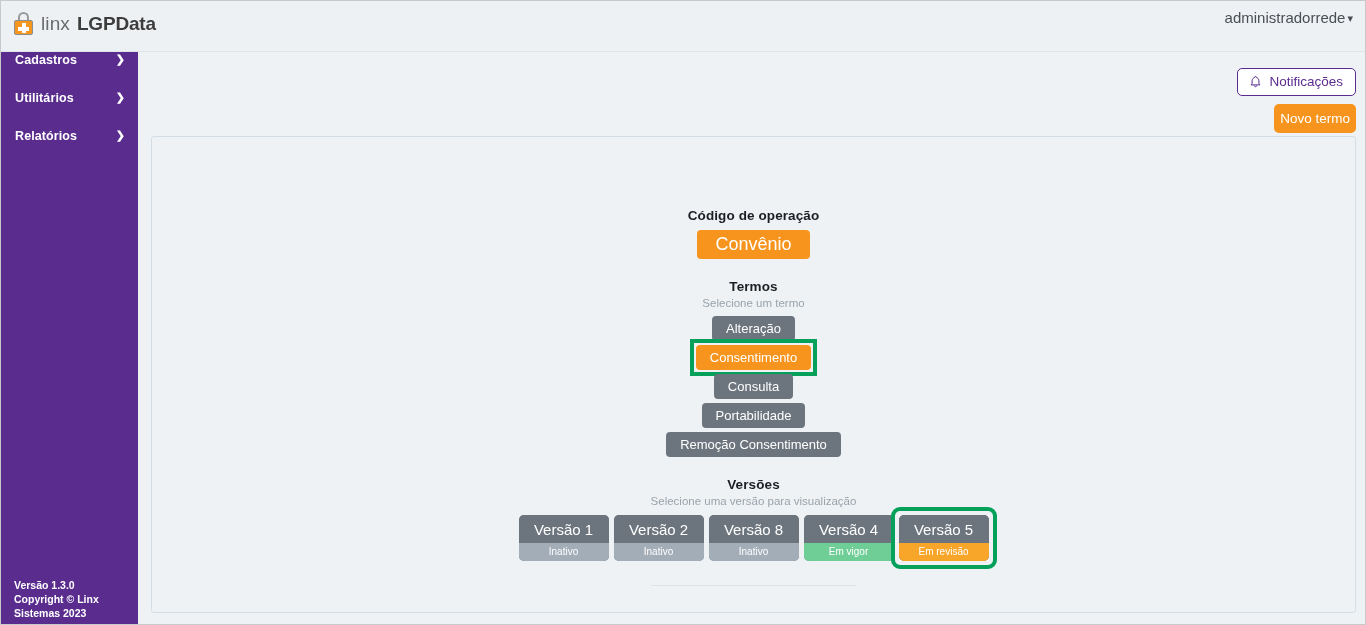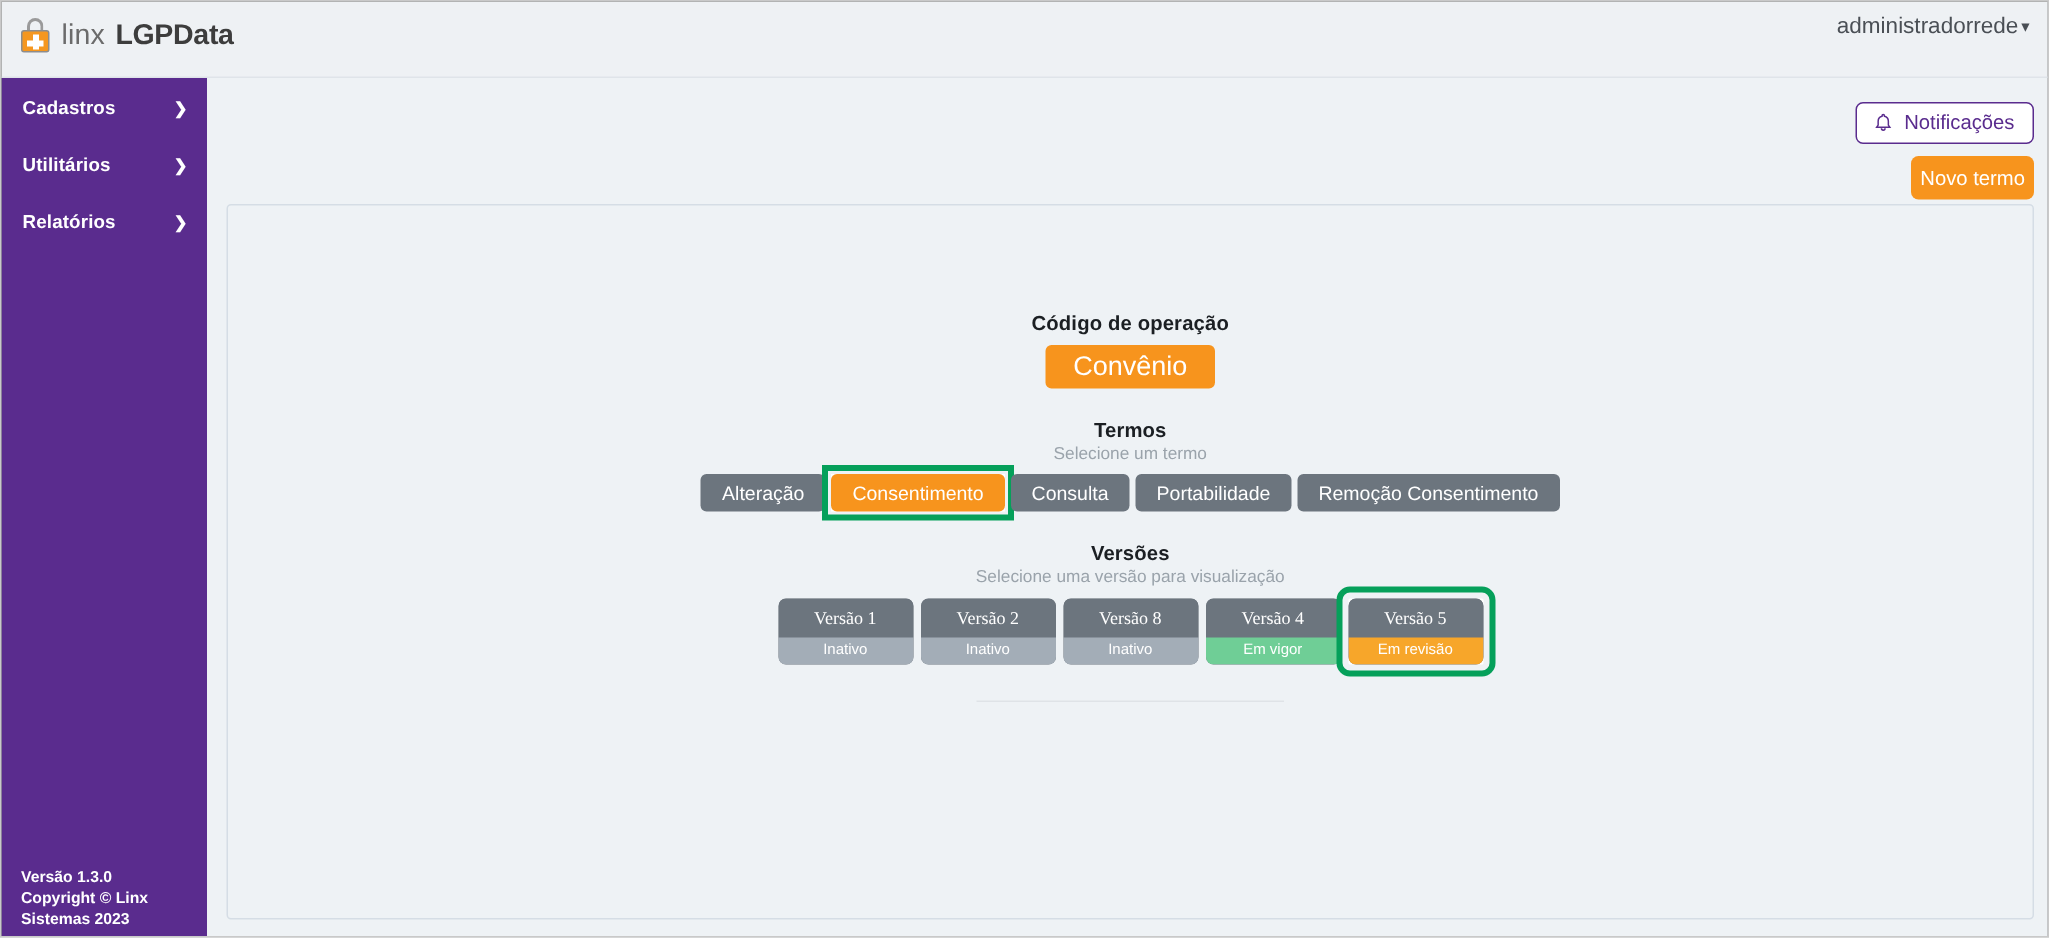--- a/index.html
+++ b/index.html
@@ -9,21 +9,21 @@
     height: 625px;
     overflow: hidden;
     font-family: "Liberation Sans", sans-serif;
     background: #ffffff;
   }
 
   .app {
     position: relative;
     width: 1366px;
     height: 625px;
-    background: #737373;
+    background: #f97316;
     border: 1px solid #c9c9c9;
     overflow: hidden;
   }
 
   
   .topbar {
     position: absolute;
     top: 0; left: 0;
     width: 1366px;
     height: 51px;
@@ -120,21 +120,20 @@
     left: 0;
     top: 51px;
     width: 137px;
     height: 574px;
     background: #5a2c8e;
   }
   .nav-item {
     position: relative;
     height: 38px;
     display: flex;
-    align-items: center;
     padding: 0 12px 0 14px;
     cursor: pointer;
   }
   .nav-label {
     font-size: 12.5px;
     font-weight: bold;
     color: #ffffff;
     letter-spacing: 0.1px;
   }
   .nav-chevron {
@@ -258,20 +257,21 @@
     padding: 4px 18px;
     cursor: pointer;
   }
 
   .term-row {
     margin-top: 7px;
     display: flex;
     justify-content: center;
     align-items: center;
     gap: 4px;
+    flex-direction: column;
   }
   .term-btn {
     background: #6c757e;
     color: #ffffff;
     font-size: 13px;
     border-radius: 4px;
     padding: 5px 14px;
     cursor: pointer;
     white-space: nowrap;
     border: none;
@@ -297,24 +297,23 @@
   .ver-card {
     width: 90px;
     border-radius: 5px;
     overflow: hidden;
     cursor: pointer;
     background: #6c757e;
   }
   .ver-top {
     background: #6c757e;
     color: #ffffff;
-    font-size: 12px;
+    font-size: 15px;
     padding: 6px 0 5px;
     font-weight: 400;
-    font-family: Liberation Serif, serif;
   }
   .ver-status {
     font-size: 10px;
     padding: 3px 0 4px;
     color: #ffffff;
   }
   .st-inativo  { background: #a3adb7; }
   .st-vigor    { background: #6fce96; }
   .st-revisao  { background: #f7a62a; }
 

